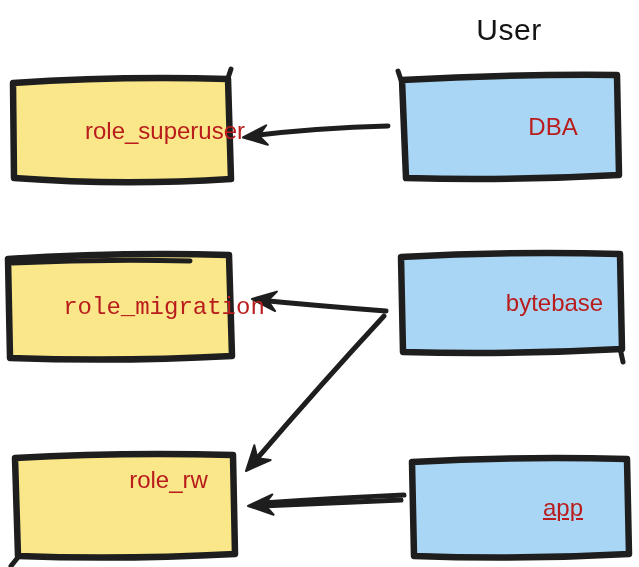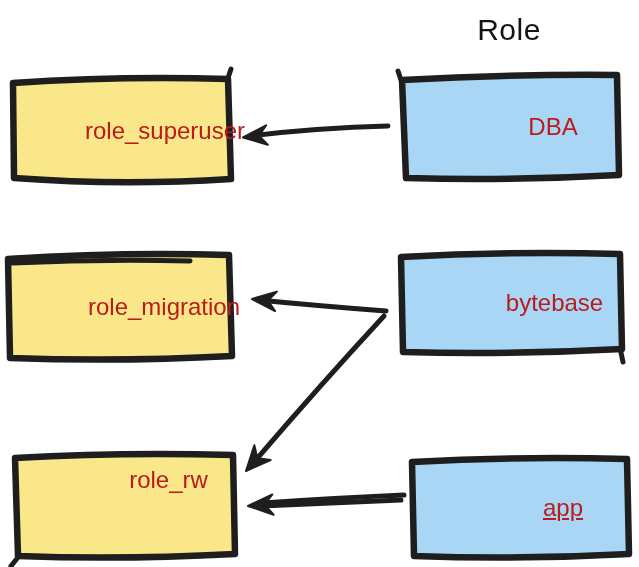--- a/index.html
+++ b/index.html
@@ -85,22 +85,22 @@
       <path class="edge-head" d="M 246 471 L 254.3 445.3 L 257.4 458.3 L 270.6 460 Z"></path>
     </g>
 
     <g>
       <path class="edge-line" d="M 404 495 Q 335 498 263 503"></path>
       <path class="edge-line" d="M 401 500 Q 335 503 261 506"></path>
       <path class="edge-head" d="M 248 506 L 272.4 494.5 L 264.5 504.5 L 273.6 514.7 Z"></path>
     </g>
   </svg>
 
-  <div class="col-title" style="left:398px; top:13px; width:222px;">Role</div>
+  <div class="col-title" style="left:398px; top:13px; width:222px;">User</div>
 
   <div class="node-label" style="left:10px; top:78px; width:222px; height:105px;">role_superuser</div>
-  <div class="node-label" style="left:7px; top:255px; width:226px; height:104px;">role_migration</div>
+  <div class="node-label" style="left:7px; top:255px; width:226px; height:104px;font-family:Liberation Mono, monospace;">role_migration</div>
   <div class="node-label" style="left:13px; top:428px; width:223px; height:103px;">role_rw</div>
   <div class="node-label" style="left:399px; top:76px; width:220px; height:102px;">DBA</div>
   <div class="node-label" style="left:398px; top:253px; width:225px; height:99px;">bytebase</div>
   <div class="node-label" style="left:409px; top:458px; width:220px; height:99px;text-decoration:underline;">app</div>
 
 </div>
 
 </body></html>

